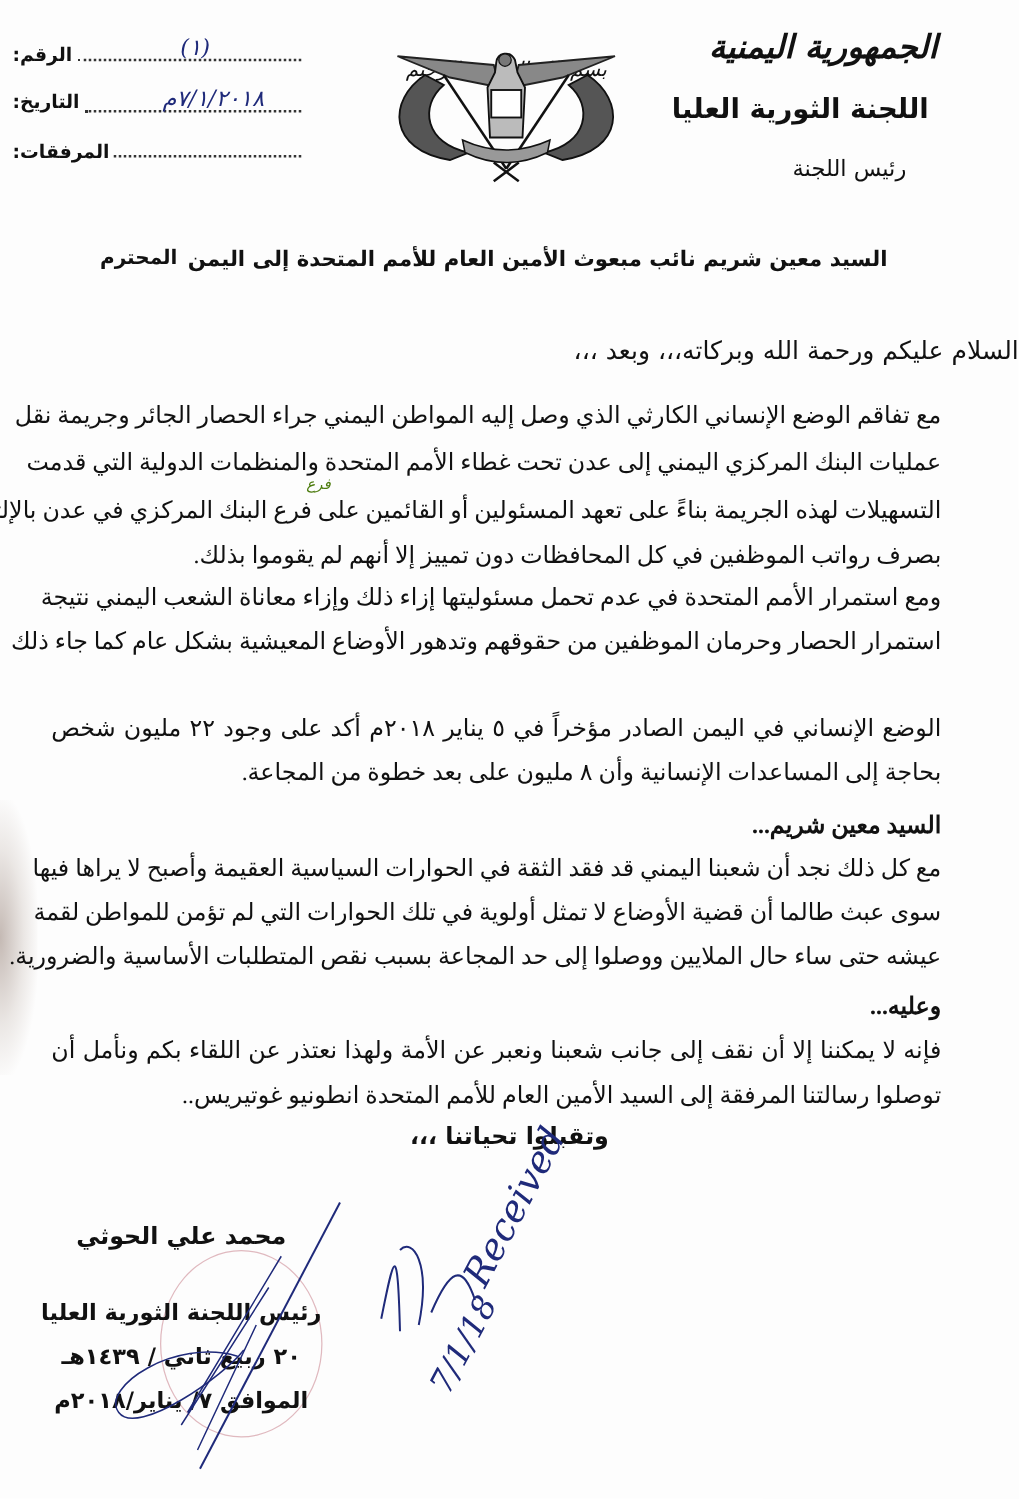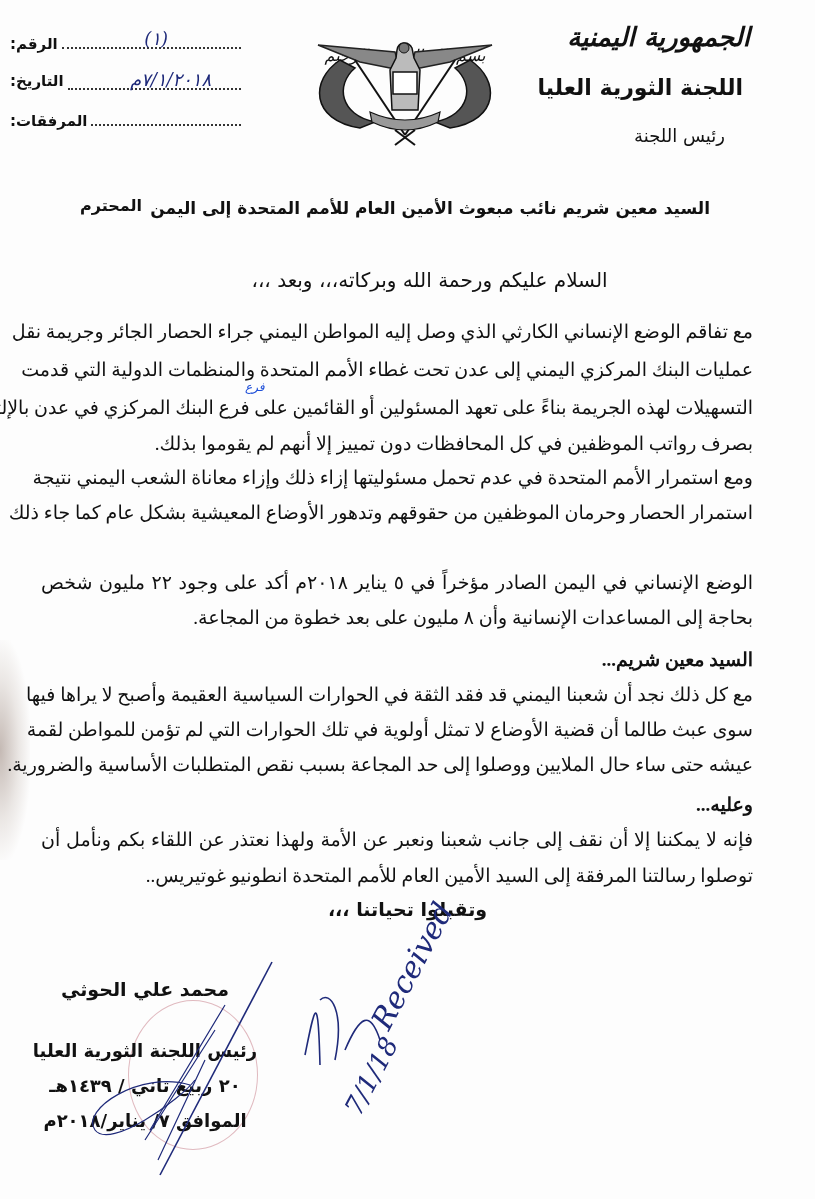--- a/index.html
+++ b/index.html
@@ -28,21 +28,21 @@
     .f-att { top: 112px; }
 
     
     .emblem { position: absolute; left: 300px; top: 0; width: 210px; height: 150px; }
     .basmala { position: absolute; left: 0; right: 0; top: 2px; text-align: center; font-family: "DejaVu Serif", serif; font-style: italic; font-size: 16px; margin-top: 44px; }
 
     
     .addressee { right: 105px; top: 198px; font-size: 17px; font-weight: bold; }
     .respected { left: 80px; top: 196px; font-size: 16px; font-weight: bold; }
 
-    .greeting { left: 0; right: 0; top: 268px; text-align: center; font-size: 20px; padding-left: 44px; }
+    .greeting { left: 0; right: 0; top: 268px; font-size: 20px; padding-left: 44px; }
 
     .body-line { right: 62px; font-size: 17px; width: 712px; text-align: justify; text-align-last: justify; font-family: Liberation Serif, serif; font-size: 19px; }
     .body-last { text-align-last: right; }
     .subhead { right: 62px; font-size: 17px; font-weight: bold; font-family: "Liberation Serif", serif; font-size: 19px; }
 
     .closing { left: 0; right: 0; top: 898px; text-align: center; font-size: 19px; font-weight: bold; }
 
     
     .sig-name { left: 40px; width: 210px; text-align: center; top: 978px; font-size: 19px; font-weight: bold; }
     .sig-title { left: 30px; width: 230px; text-align: center; font-size: 18px; font-weight: bold; }
@@ -109,21 +109,21 @@
 
   <div class="abs rtl addressee">السيد  معين شريم نائب مبعوث الأمين العام للأمم المتحدة إلى اليمن</div>
   <div class="abs rtl respected">المحترم</div>
 
   <div class="abs rtl greeting">السلام عليكم ورحمة الله وبركاته،،،  وبعد ،،،</div>
 
   <div class="abs rtl body-line" style="top:320px">مع تفاقم الوضع الإنساني الكارثي الذي وصل إليه المواطن اليمني جراء الحصار الجائر وجريمة نقل</div>
   <div class="abs rtl body-line" style="top:358px">عمليات البنك المركزي اليمني إلى عدن تحت غطاء الأمم المتحدة والمنظمات الدولية التي قدمت</div>
   <div class="abs rtl body-line" style="top:396px">التسهيلات لهذه الجريمة بناءً على تعهد المسئولين أو القائمين على فرع البنك المركزي في عدن بالإلتزام</div>
   <div class="abs rtl body-line body-last" style="top:432px">بصرف رواتب الموظفين في كل المحافظات دون تمييز إلا أنهم لم يقوموا بذلك.</div>
-  <div class="abs" style="left:245px;top:380px;font-size:12px;color:#1d4ed8;font-style:italic;font-family:'DejaVu Serif',serif;">فرع</div>
+  <div class="abs" style="left:245px;top:380px;font-size:12px;color:#4d7c0f;font-style:italic;font-family:'DejaVu Serif',serif;">فرع</div>
 
   <div class="abs rtl body-line" style="top:466px">ومع استمرار الأمم المتحدة في عدم تحمل مسئوليتها إزاء ذلك وإزاء معاناة الشعب اليمني نتيجة</div>
   <div class="abs rtl body-line" style="top:501px">استمرار الحصار وحرمان الموظفين من حقوقهم وتدهور الأوضاع المعيشية بشكل عام كما جاء ذلك</div>
   <div class="abs rtl body-line" style="top:571px">الوضع الإنساني في اليمن الصادر مؤخراً في ٥ يناير ٢٠١٨م أكد على وجود ٢٢ مليون شخص</div>
   <div class="abs rtl body-line body-last" style="top:606px">بحاجة إلى المساعدات الإنسانية وأن ٨ مليون على بعد خطوة من المجاعة.</div>
 
   <div class="abs rtl subhead" style="top:648px">السيد معين شريم...</div>
   <div class="abs rtl body-line" style="top:683px">مع كل ذلك نجد أن شعبنا اليمني قد فقد الثقة في الحوارات السياسية العقيمة وأصبح لا يراها فيها</div>
   <div class="abs rtl body-line" style="top:718px">سوى عبث طالما أن قضية الأوضاع لا تمثل أولوية في تلك الحوارات التي لم تؤمن للمواطن لقمة</div>
   <div class="abs rtl body-line body-last" style="top:753px">عيشه حتى ساء حال الملايين ووصلوا إلى حد المجاعة بسبب نقص المتطلبات الأساسية والضرورية.</div>

